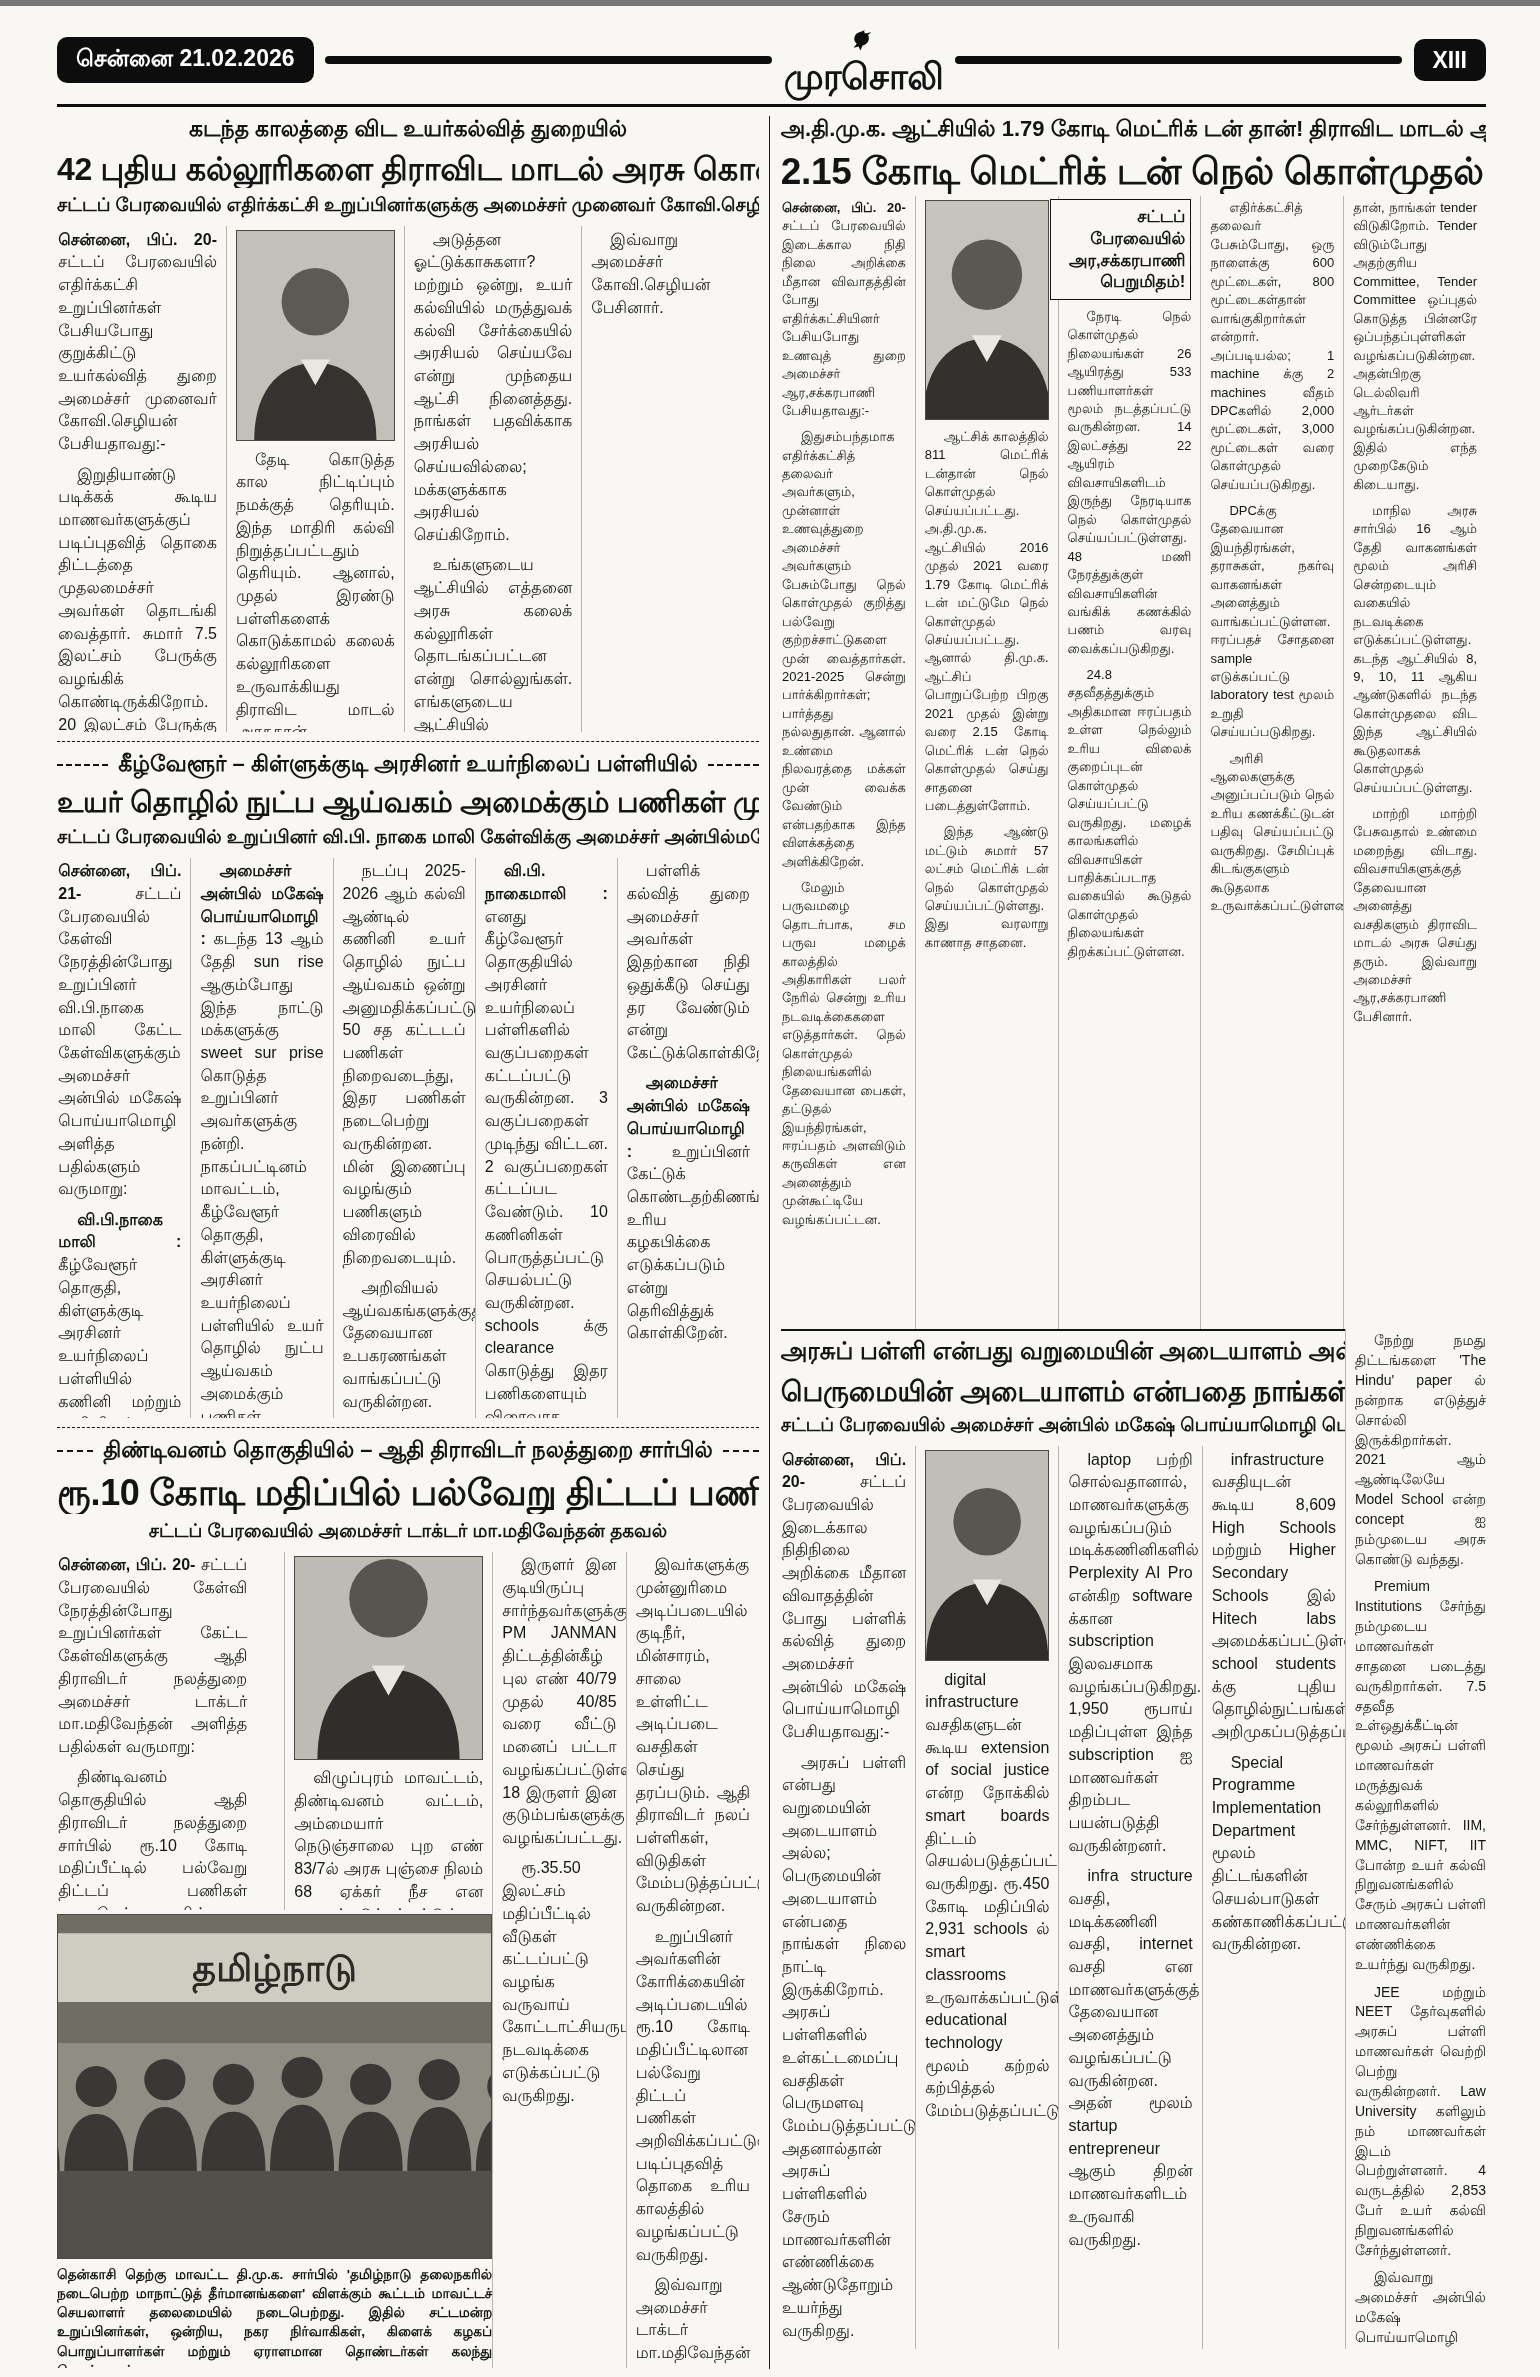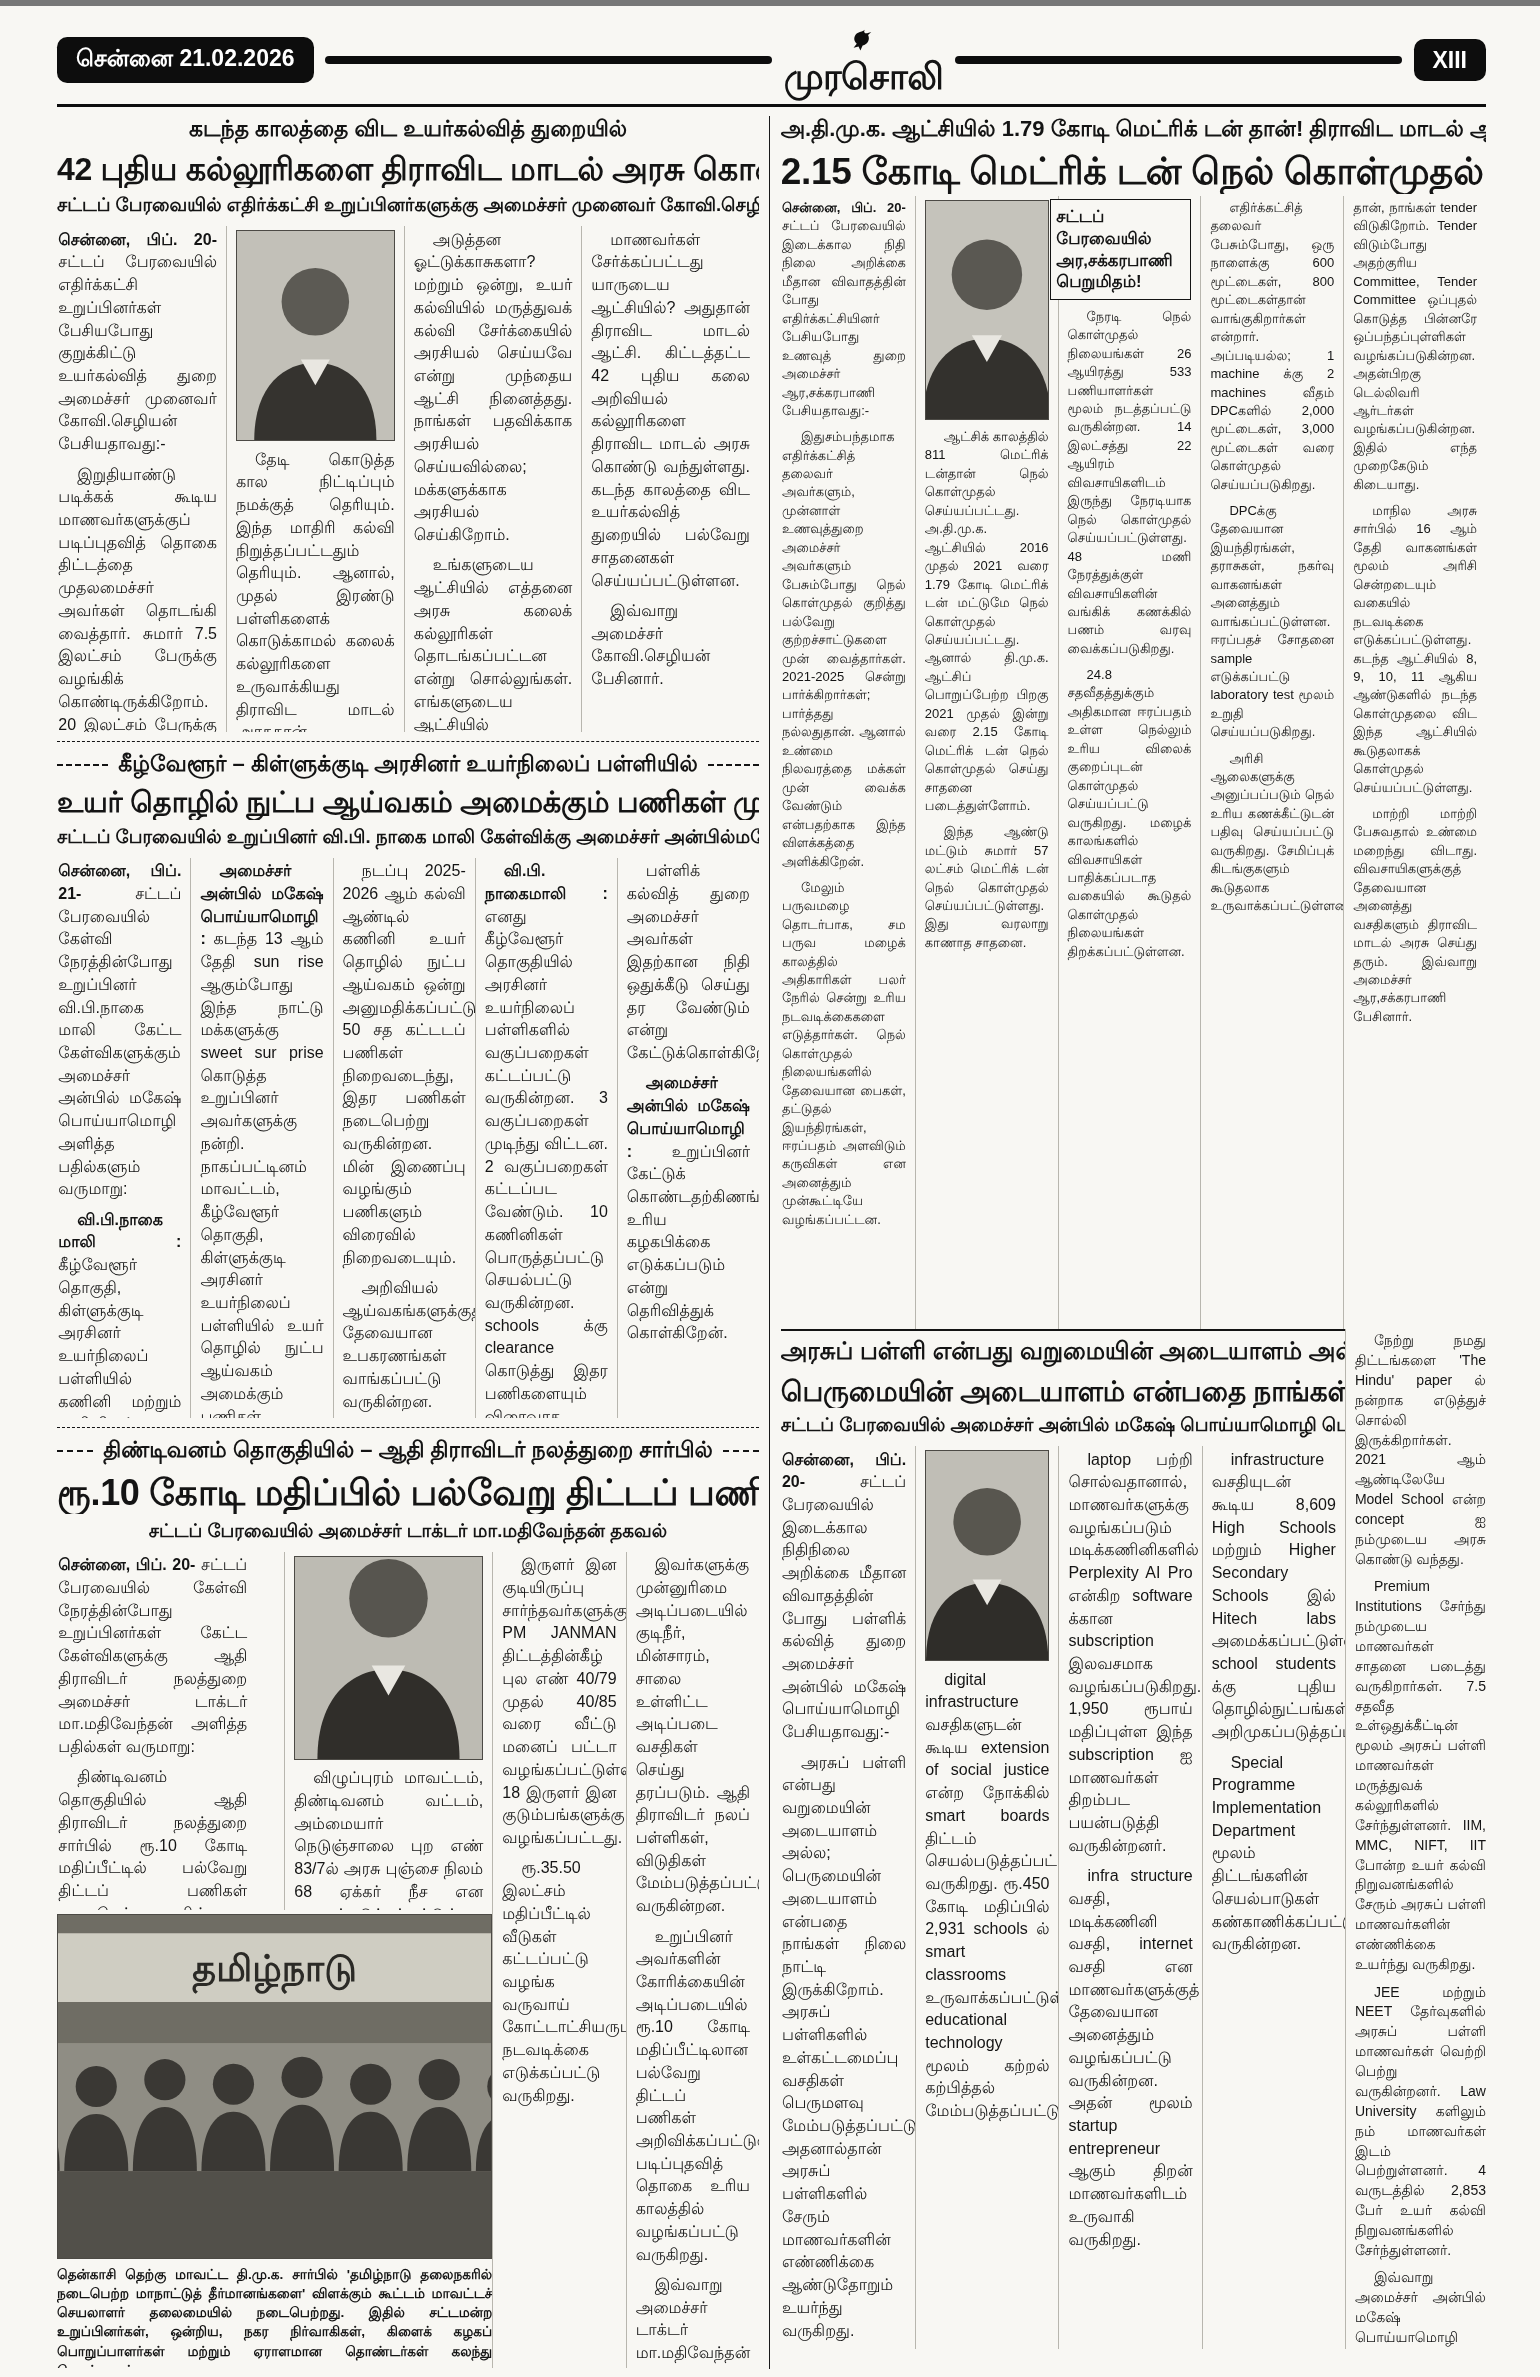--- a/index.html
+++ b/index.html
@@ -58,21 +58,21 @@
   .sep-dashed { border-top:1.9px dashed #141414; margin:9px 0; }
   
   .h-colleges { font-size:32px; }
   .h-paddy { font-size:37px; }
   .h-lab { font-size:29px; }
   .h-adi { font-size:36px; }
   .h-school { font-size:28px; }
   .subhead-box {
     border:1.9px solid #141414; background:#f8f7f3; position:relative; z-index:2;
     width:114%; margin:0 0 7.7px -14%;
-    text-align:left; font-weight:bold; font-size:16.6px; line-height:1.3;
+    text-align:right; font-weight:bold; font-size:16.6px; line-height:1.3;
     padding:6.4px 5.1px; text-indent:0;
   }
   .a2-body .bcol { font-size:13px; }
   
   .a4-content { flex:1; display:flex; overflow:hidden; }
   .a4-left { width:62%; display:flex; flex-direction:column; overflow:hidden; }
   .a4-textcols { display:flex; height:358px; overflow:hidden;gap:28px; }
   .group-photo { height:345px; border:1.3px solid #4c4a45; background:#9a988f; margin-top:3.8px; overflow:hidden; }
   .group-photo svg { width:100%; height:100%; display:block; }
   .caption { flex:1; font-weight:bold; font-size:13.7px; line-height:1.4; text-align:justify; padding-top:6.4px; overflow:hidden; }
@@ -126,21 +126,20 @@
                 <path d="M41 80 L50 96 L59 80 Z" fill="#e9e7e1"></path>
               </svg>
             </div>
             <p>தேடி கொடுத்த கால நிட்டிப்பும் நமக்குத் தெரியும். இந்த மாதிரி கல்வி நிறுத்தப்பட்டதும் தெரியும். ஆனால், முதல் இரண்டு பள்ளிகளைக் கொடுக்காமல் கலைக் கல்லூரிகளை உருவாக்கியது திராவிட மாடல் அரசுதான். குழந்தைகளுக்கு 18 வயது வரை 2,000 ரூபாய் வழங்கும் திட்டமும் செயல்படுத்தப்பட்டு வருகிறது.</p>
           </div>
           <div class="bcol">
             <p>அடுத்தன ஓட்டுக்காசுகளா? மற்றும் ஒன்று, உயர் கல்வியில் மருத்துவக் கல்வி சேர்க்கையில் அரசியல் செய்யவே என்று முந்தைய ஆட்சி நினைத்தது. நாங்கள் பதவிக்காக அரசியல் செய்யவில்லை; மக்களுக்காக அரசியல் செய்கிறோம்.</p>
             <p>உங்களுடைய ஆட்சியில் எத்தனை அரசு கலைக் கல்லூரிகள் தொடங்கப்பட்டன என்று சொல்லுங்கள். எங்களுடைய ஆட்சியில் ஒவ்வொரு மாவட்டத்திலும் புதிய கல்லூரிகள் தொடங்கப்பட்டுள்ளன.</p>
           </div>
           <div class="bcol">
-            <p>மாணவர்கள் சேர்க்கப்பட்டது யாருடைய ஆட்சியில்? அதுதான் திராவிட மாடல் ஆட்சி. கிட்டத்தட்ட 42 புதிய கலை அறிவியல் கல்லூரிகளை திராவிட மாடல் அரசு கொண்டு வந்துள்ளது. கடந்த காலத்தை விட உயர்கல்வித் துறையில் பல்வேறு சாதனைகள் செய்யப்பட்டுள்ளன.</p>
             <p>இவ்வாறு அமைச்சர் கோவி.செழியன் பேசினார்.</p>
           </div>
         </div>
       </div>
 
       <div class="sep-dashed"></div>
 
       <div class="article" style="height:667px">
         <div class="kicker-dashed">
           <span class="dash"></span>

